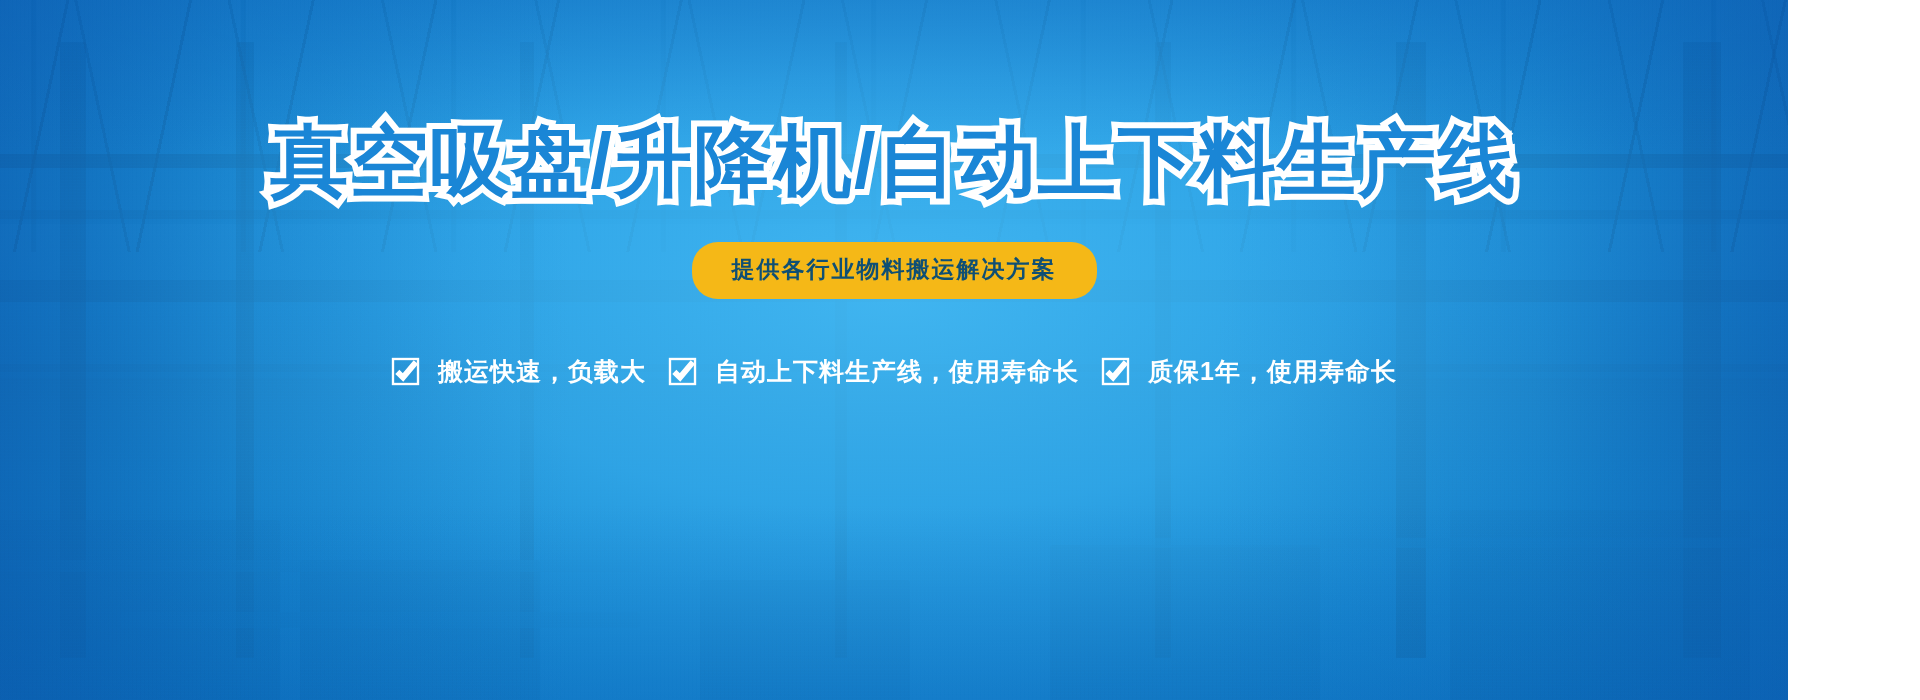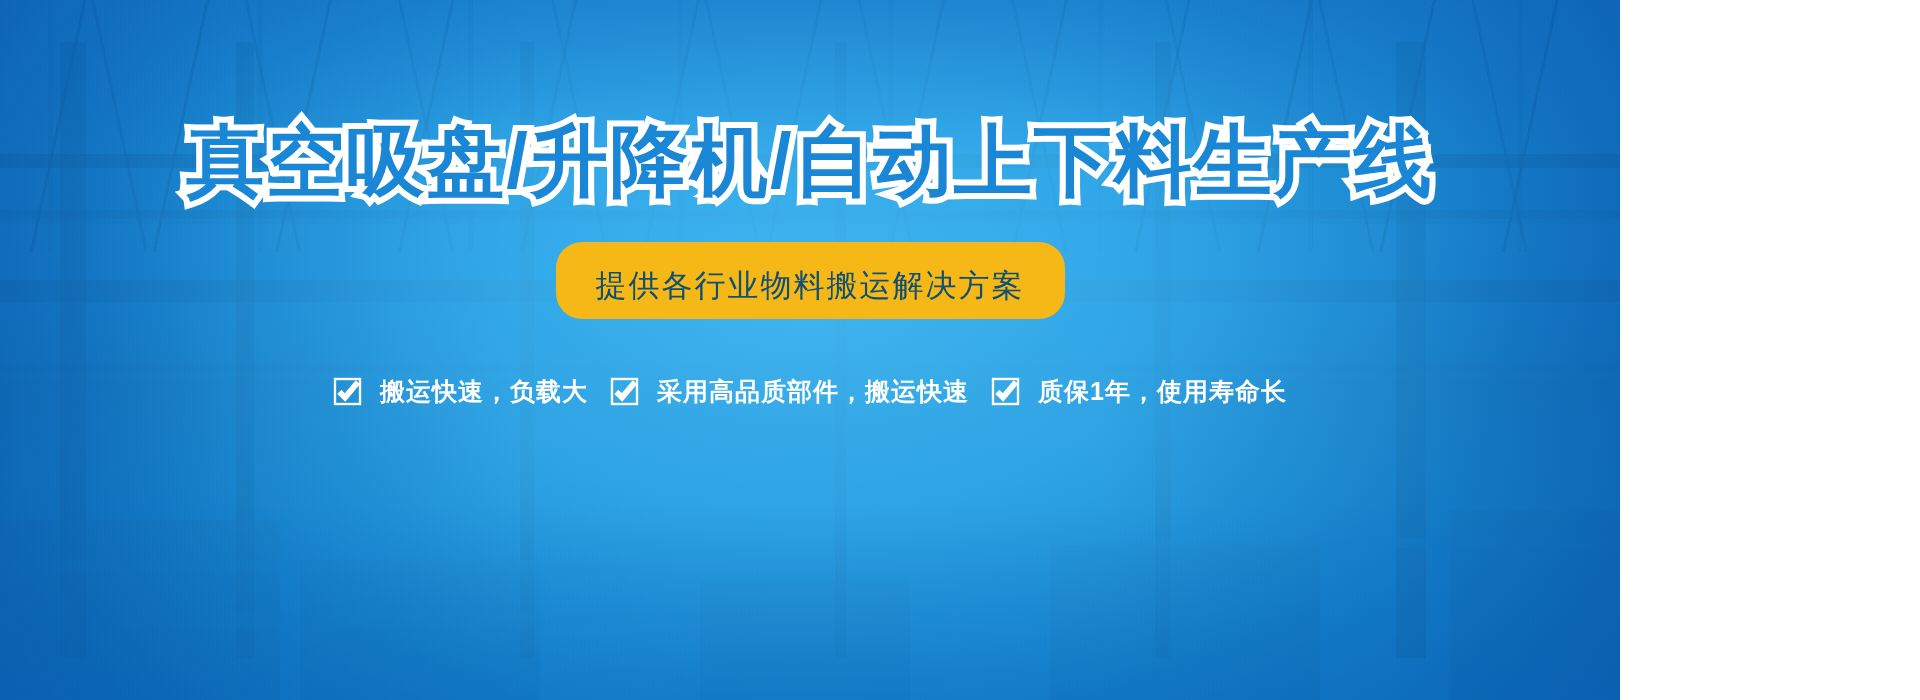--- a/index.html
+++ b/index.html
@@ -4,21 +4,21 @@
 <style>
   * { margin:0; padding:0; box-sizing:border-box; }
   html, body {
     width:1920px; height:700px;
     overflow:hidden;
     font-family:"Liberation Sans","DejaVu Sans",sans-serif;
   }
 
   .banner{
     position:relative;
-    width:1620px; height:700px;
+    width:1788px; height:700px;
     overflow:hidden;
     background:#2196dd;
   }
 
   
   .photo{
     position:absolute; inset:0;
     filter:saturate(.25);
   }
   .photo .floor{
@@ -112,25 +112,25 @@
     white-space:nowrap;
     -webkit-text-stroke:12px #ffffff;
     paint-order:stroke fill;
     text-shadow:0 2px 0 rgba(255,255,255,.35);
   }
 
   .pill{
     margin-top:42px;
     background:#f5b817;
     color:#0f4f74;
-    font-size:31px;
-    font-weight:normal;
+    font-size:23px;
+    font-weight:bold;
     letter-spacing:2px;
     line-height:1;
-    padding:28px 40px 18px;
+    padding:16px 40px 18px;
     border-radius:26px;
     white-space:nowrap;
   }
 
   .features{
     margin-top:58px;
     display:flex;
     align-items:center;
     gap:22px;
     white-space:nowrap;
@@ -212,21 +212,21 @@
           <path d="M7 16.4 L13.3 22.6 L27.5 5.6" fill="none" stroke="#ffffff" stroke-width="6.4" stroke-linecap="butt" stroke-linejoin="miter"></path>
         </svg>
         <span class="feature-text">搬运快速，负载大</span>
       </div>
 
       <div class="feature">
         <svg class="check-icon" viewBox="0 0 32 32">
           <rect x="2.2" y="2.2" width="27.6" height="27.6" fill="none" stroke="#ffffff" stroke-width="2.6"></rect>
           <path d="M7 16.4 L13.3 22.6 L27.5 5.6" fill="none" stroke="#ffffff" stroke-width="6.4" stroke-linecap="butt" stroke-linejoin="miter"></path>
         </svg>
-        <span class="feature-text">采用高品质部件，搬运快速</span>
+        <span class="feature-text">自动上下料生产线，使用寿命长</span>
       </div>
 
       <div class="feature">
         <svg class="check-icon" viewBox="0 0 32 32">
           <rect x="2.2" y="2.2" width="27.6" height="27.6" fill="none" stroke="#ffffff" stroke-width="2.6"></rect>
           <path d="M7 16.4 L13.3 22.6 L27.5 5.6" fill="none" stroke="#ffffff" stroke-width="6.4" stroke-linecap="butt" stroke-linejoin="miter"></path>
         </svg>
         <span class="feature-text">质保1年，使用寿命长</span>
       </div>
 

